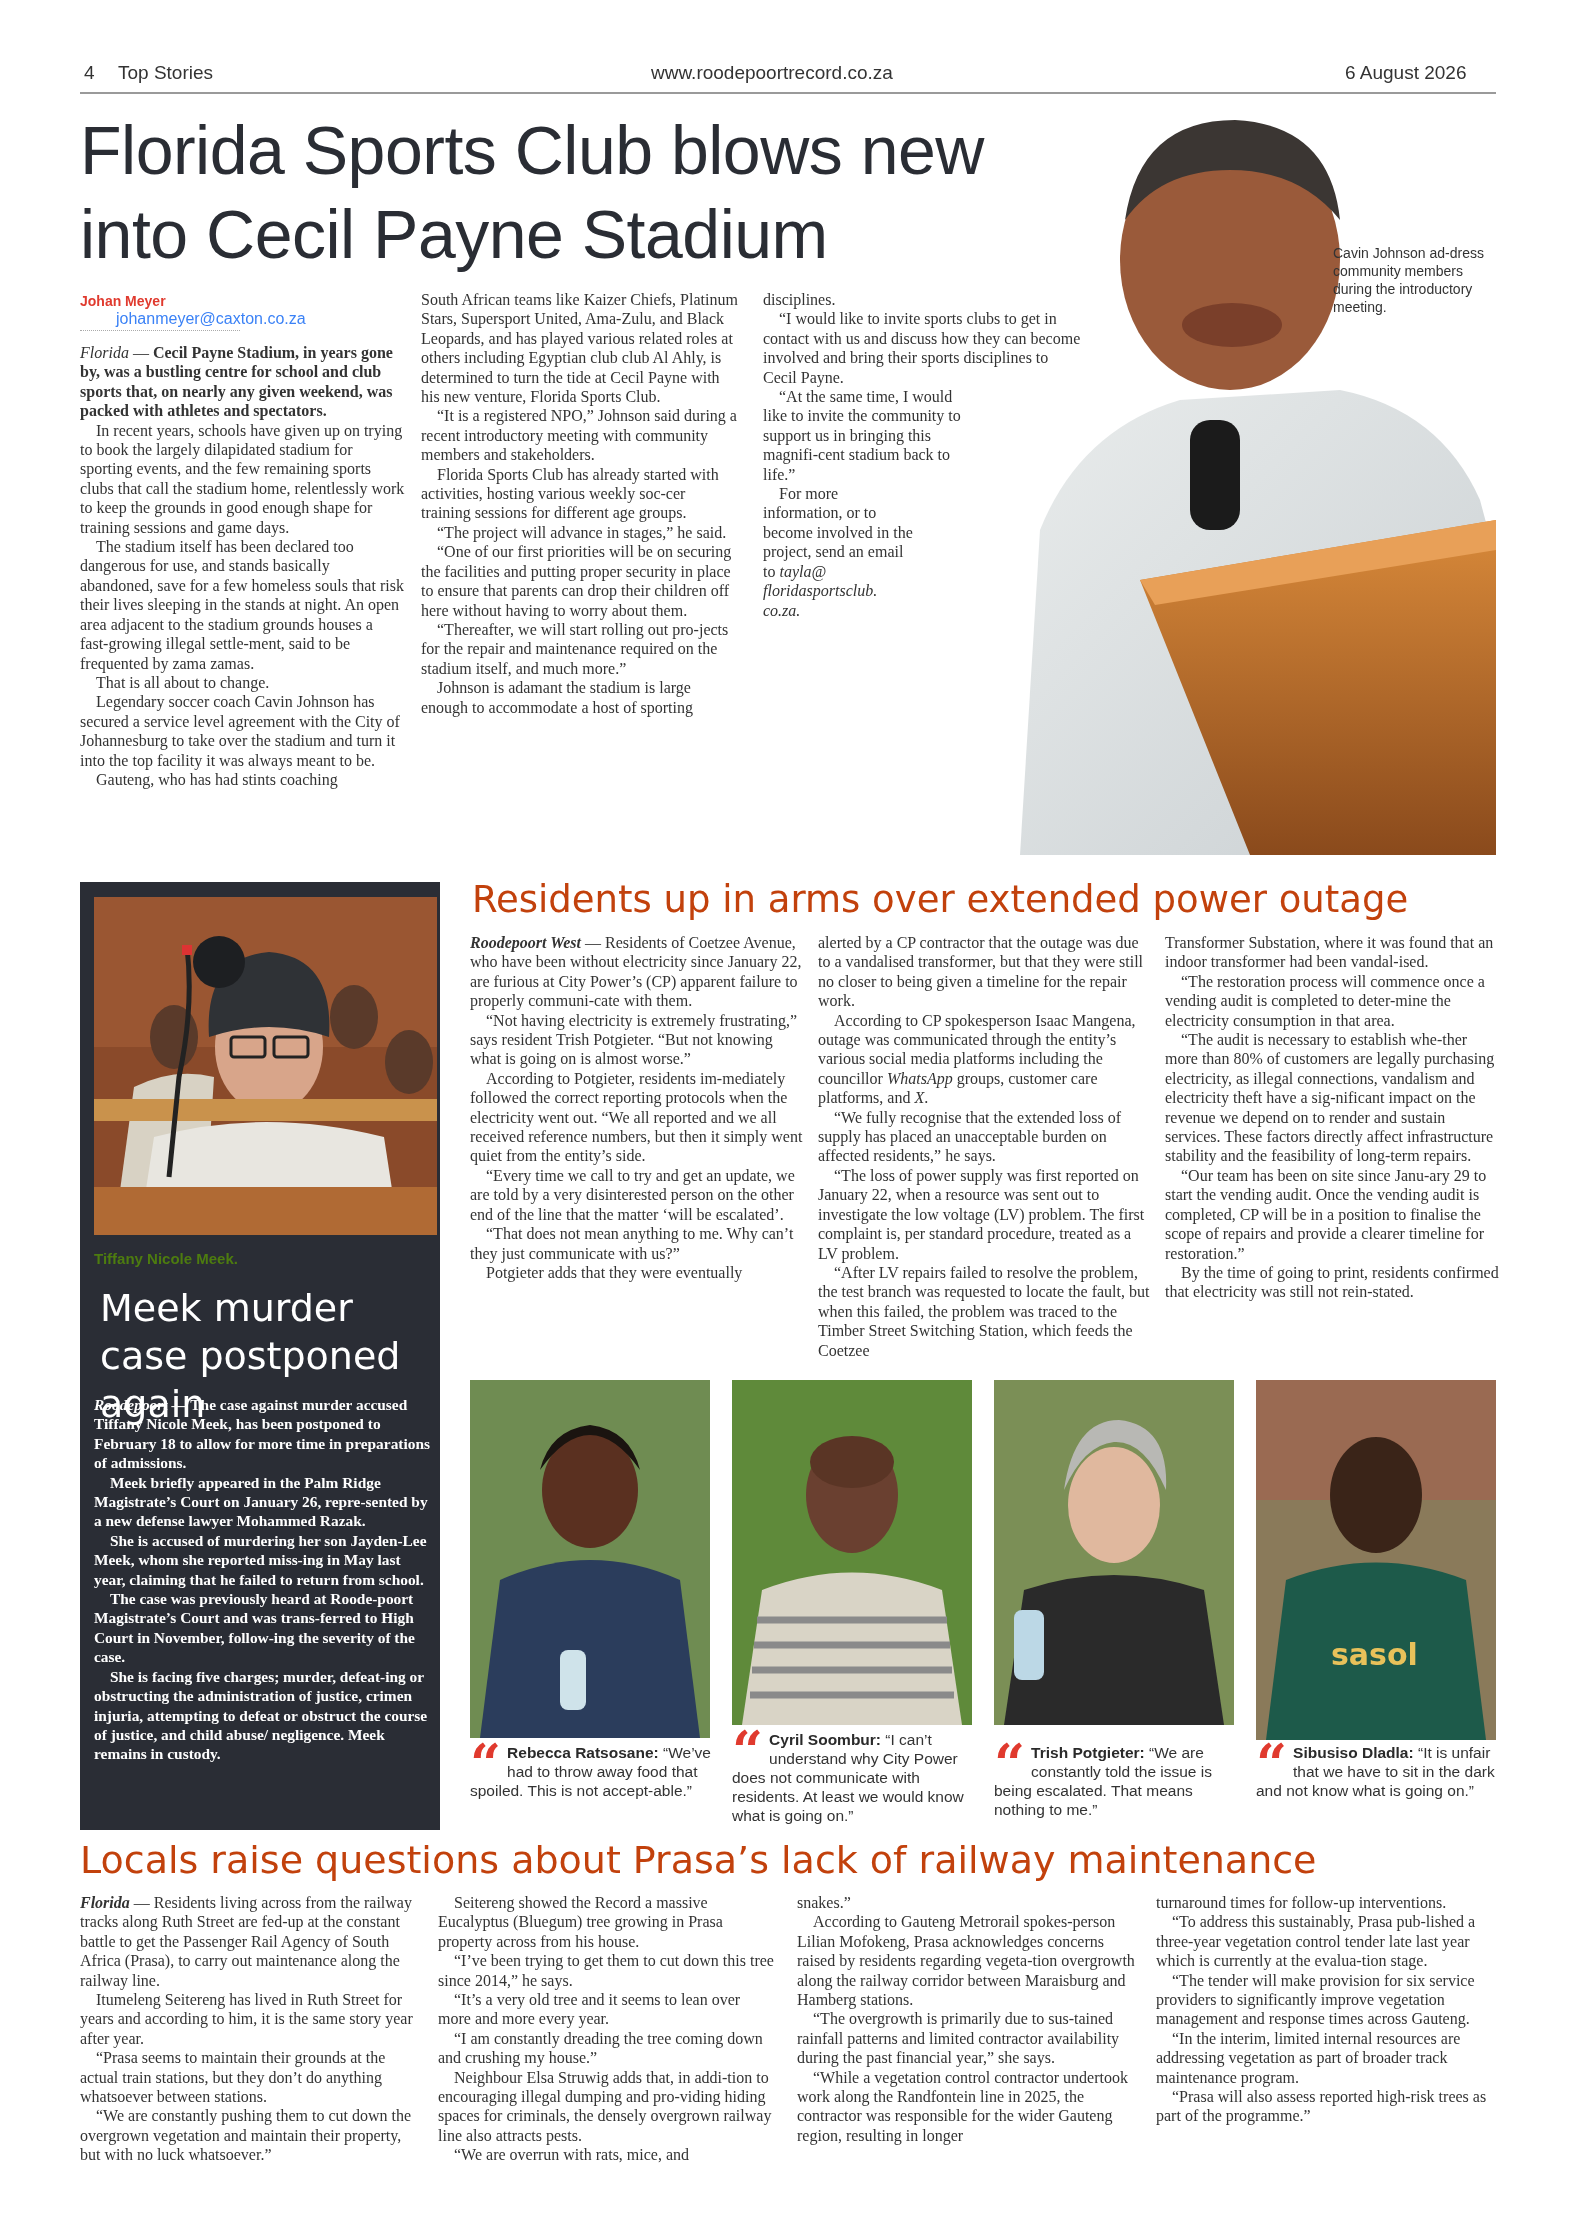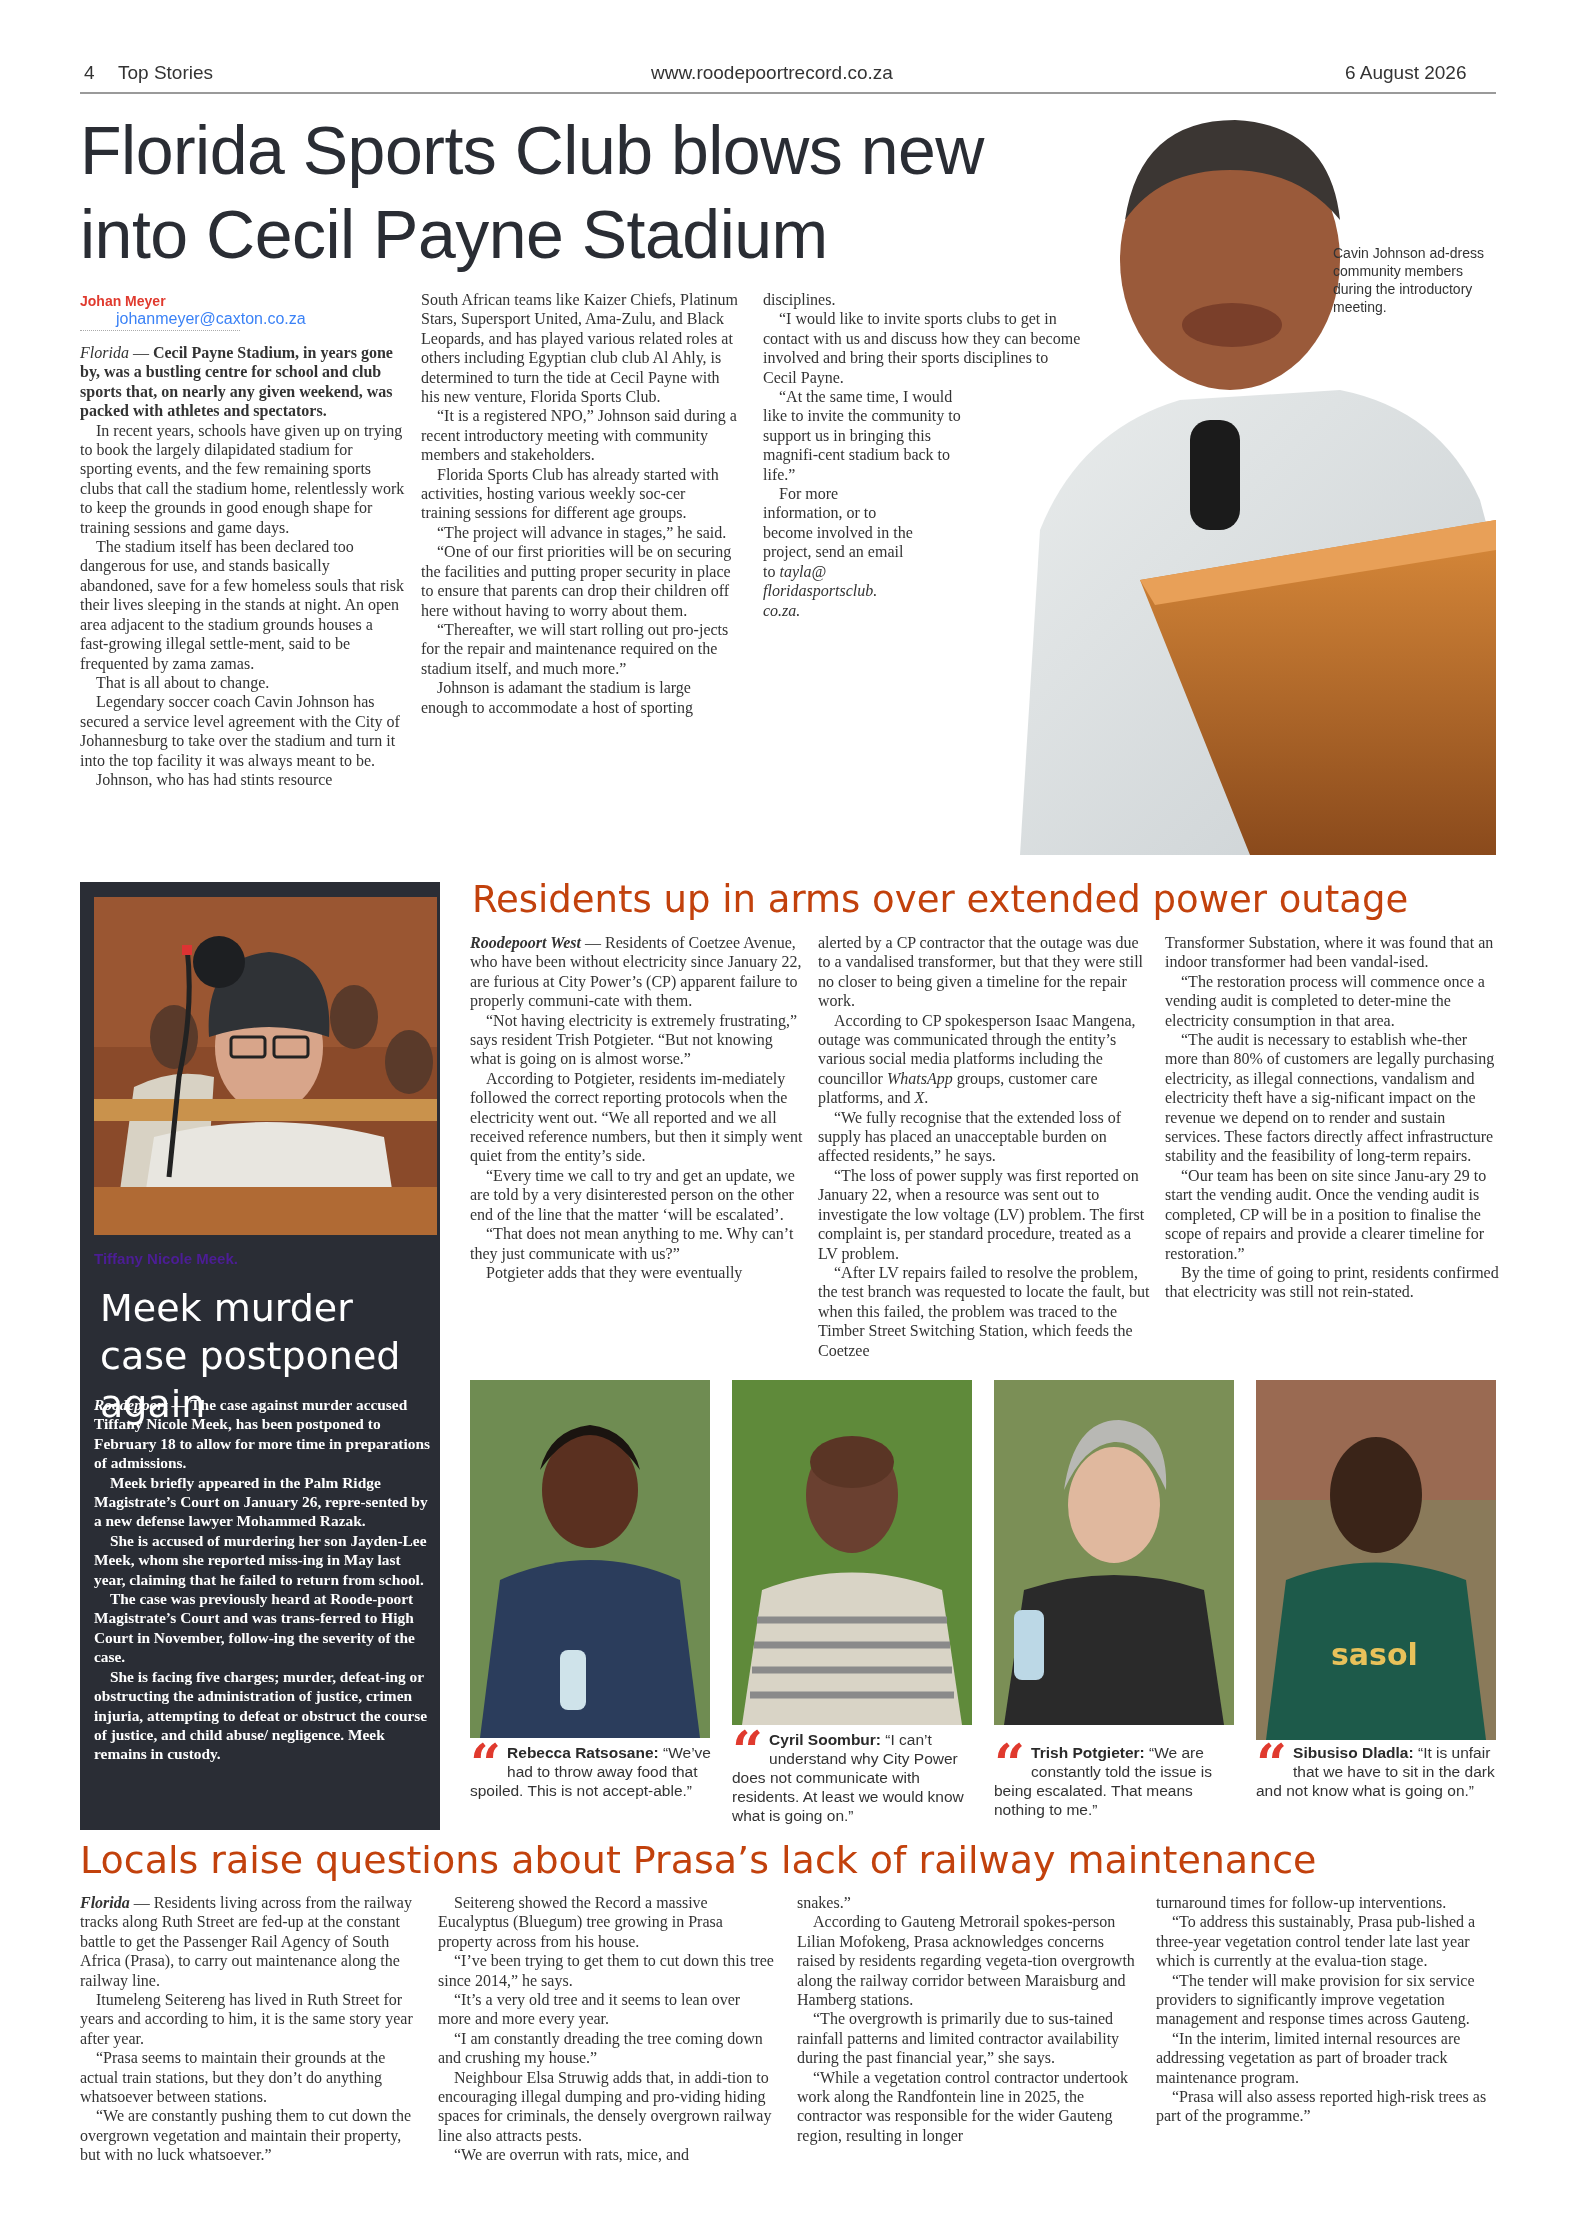--- a/index.html
+++ b/index.html
@@ -64,21 +64,21 @@
 <div class="abs sans byline-name">Johan Meyer</div>
 <div class="abs sans byline-email">johanmeyer@caxton.co.za</div>
 <div class="abs byline-dots"></div>
 
 <div class="abs col" style="left:80px;top:343px;width:325px;">
   <p class="first"><span class="place">Florida</span> — <span class="lead">Cecil Payne Stadium, in years gone by, was a bustling centre for school and club sports that, on nearly any given weekend, was packed with athletes and spectators.</span></p>
   <p>In recent years, schools have given up on trying to book the largely dilapidated stadium for sporting events, and the few remaining sports clubs that call the stadium home, relentlessly work to keep the grounds in good enough shape for training sessions and game days.</p>
   <p>The stadium itself has been declared too dangerous for use, and stands basically abandoned, save for a few homeless souls that risk their lives sleeping in the stands at night. An open area adjacent to the stadium grounds houses a fast-growing illegal settle-ment, said to be frequented by zama zamas.</p>
   <p>That is all about to change.</p>
   <p>Legendary soccer coach Cavin Johnson has secured a service level agreement with the City of Johannesburg to take over the stadium and turn it into the top facility it was always meant to be.</p>
-  <p>Johnson, who has had stints resource</p>
+  <p>Gauteng, who has had stints coaching</p>
 </div>
 
 <div class="abs col" style="left:421px;top:290px;width:318px;">
   <p class="first">South African teams like Kaizer Chiefs, Platinum Stars, Supersport United, Ama-Zulu, and Black Leopards, and has played various related roles at others including Egyptian club club Al Ahly, is determined to turn the tide at Cecil Payne with his new venture, Florida Sports Club.</p>
   <p>“It is a registered NPO,” Johnson said during a recent introductory meeting with community members and stakeholders.</p>
   <p>Florida Sports Club has already started with activities, hosting various weekly soc-cer training sessions for different age groups.</p>
   <p>“The project will advance in stages,” he said.</p>
   <p>“One of our first priorities will be on securing the facilities and putting proper security in place to ensure that parents can drop their children off here without having to worry about them.</p>
   <p>“Thereafter, we will start rolling out pro-jects for the repair and maintenance required on the stadium itself, and much more.”</p>
   <p>Johnson is adamant the stadium is large enough to accommodate a host of sporting</p>
@@ -105,21 +105,21 @@
     <path d="M115 140 Q110 60 175 55 Q240 60 235 140 Q175 120 115 140 Z" fill="#2f3236"></path>
     <circle cx="125" cy="65" r="26" fill="#1d1f22"></circle>
     <rect x="137" y="140" width="34" height="20" rx="3" fill="none" stroke="#222" stroke-width="3"></rect>
     <rect x="180" y="140" width="34" height="20" rx="3" fill="none" stroke="#222" stroke-width="3"></rect>
     <rect x="0" y="202" width="343" height="22" fill="#c9924c"></rect>
     <rect x="0" y="290" width="343" height="48" fill="#b06a34"></rect>
     <path d="M93 50 Q100 110 85 180 L75 280" stroke="#222" stroke-width="5" fill="none"></path>
     <rect x="88" y="48" width="10" height="10" fill="#d33"></rect>
   </svg>
 </div>
-<div class="abs sans" style="left:94px;top:1250px;font-size:15px;font-weight:bold;color:#4c1d95;">Tiffany Nicole Meek.</div>
+<div class="abs sans" style="left:94px;top:1250px;font-size:15px;font-weight:bold;color:#4d7c0f;">Tiffany Nicole Meek.</div>
 <h2 class="abs sub-head" style="margin:6px;left:94px;top:1278px;width:340px;font-size:38px;line-height:48px;font-weight:normal;color:#fff;">Meek murder case postponed again</h2>
 <div class="abs col" style="left:94px;top:1395px;width:338px;color:#fff;font-weight:bold;font-size:15.4px;line-height:19.4px;">
   <p class="first"><i>Roodepoort</i> — <span>The case against murder accused Tiffany Nicole Meek, has been postponed to February 18 to allow for more time in preparations of admissions.</span></p>
   <p>Meek briefly appeared in the Palm Ridge Magistrate’s Court on January 26, repre-sented by a new defense lawyer Mohammed Razak.</p>
   <p>She is accused of murdering her son Jayden-Lee Meek, whom she reported miss-ing in May last year, claiming that he failed to return from school.</p>
   <p>The case was previously heard at Roode-poort Magistrate’s Court and was trans-ferred to High Court in November, follow-ing the severity of the case.</p>
   <p>She is facing five charges; murder, defeat-ing or obstructing the administration of justice, crimen injuria, attempting to defeat or obstruct the course of justice, and child abuse/ negligence. Meek remains in custody.</p>
 </div>
 
 <h2 class="abs sub-head" style="margin:0;left:472px;top:878px;font-size:37px;line-height:44px;font-weight:normal;">Residents up in arms over extended power outage</h2>

